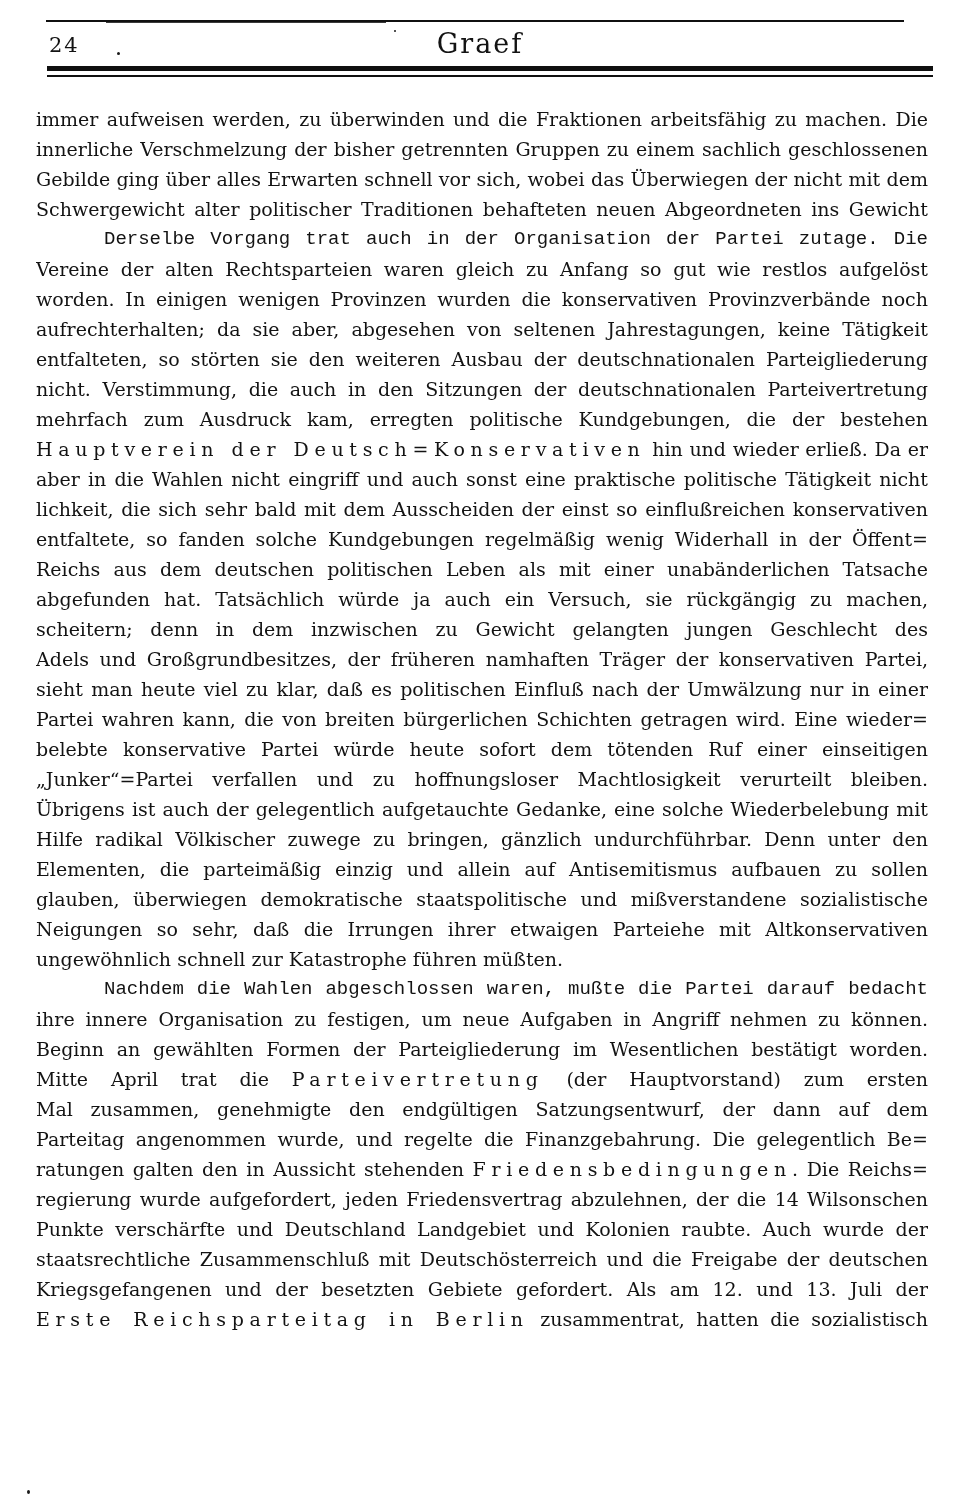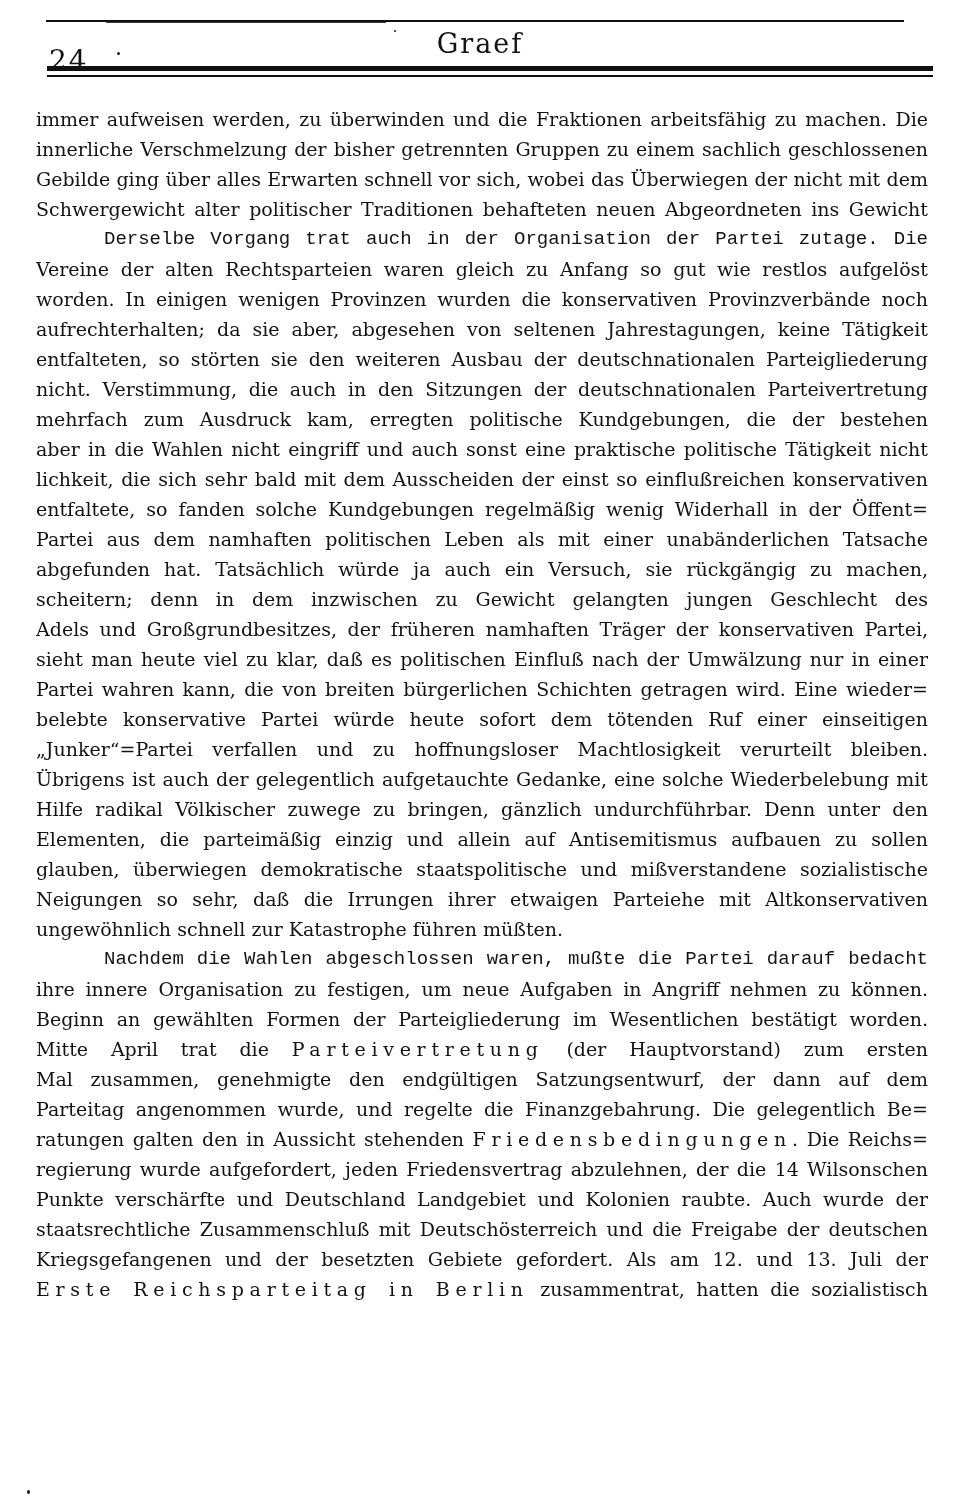--- a/index.html
+++ b/index.html
@@ -10,22 +10,22 @@
     font-family:"DejaVu Serif", serif;
     color:#131313;
     overflow:hidden;
   }
   .rule{position:absolute;background:#101010;}
   #rule-top{left:46px;top:20px;width:858px;height:2px;}
   #rule-top:after{content:"";position:absolute;left:60px;top:2px;width:280px;height:1px;background:#3a3a3a;}
   #rule-thick{left:47px;top:66px;width:886px;height:5px;}
   #rule-thin{left:47px;top:75px;width:886px;height:2px;}
   #page-num{
-    position:absolute;left:49px;top:44px;
-    font-size:28px;letter-spacing:2px;
+    position:absolute;left:49px;top:33px;
+    font-size:21px;letter-spacing:2px;
   }
   #running-head{
     position:absolute;left:0;top:28px;width:100%;
     text-align:center;font-size:27px;font-weight:normal;
     letter-spacing:2px;
   }
   #text-block{
     position:absolute;left:36px;top:104px;width:892px;
   }
   .line{
@@ -59,24 +59,25 @@
       <div class="line"><span>innerliche Verschmelzung der bisher getrennten Gruppen zu einem sachlich geschlossenen</span></div>
       <div class="line"><span>Gebilde ging über alles Erwarten schnell vor sich, wobei das Überwiegen der nicht mit dem</span></div>
       <div class="line para-end"><span>Schwergewicht alter politischer Traditionen behafteten neuen Abgeordneten ins Gewicht fiel.</span></div>
       <div class="line indent"><span>Derselbe Vorgang trat auch in der Organisation der Partei zutage.  Die örtlichen</span></div>
       <div class="line"><span>Vereine der alten Rechtsparteien waren gleich zu Anfang so gut wie restlos aufgelöst</span></div>
       <div class="line"><span>worden.  In einigen wenigen Provinzen wurden die konservativen Provinzverbände noch</span></div>
       <div class="line"><span>aufrechterhalten; da sie aber, abgesehen von seltenen Jahrestagungen, keine Tätigkeit mehr</span></div>
       <div class="line"><span>entfalteten, so störten sie den weiteren Ausbau der deutschnationalen Parteigliederung</span></div>
       <div class="line"><span>nicht.  Verstimmung, die auch in den Sitzungen der deutschnationalen Parteivertretung</span></div>
       <div class="line"><span>mehrfach zum Ausdruck kam, erregten politische Kundgebungen, die der bestehen gebliebene</span></div>
+      <div class="line"><span class="sp">Hauptverein der Deutsch=Konservativen</span><span> hin und wieder erließ.  Da er</span></div>
       <div class="line"><span>aber in die Wahlen nicht eingriff und auch sonst eine praktische politische Tätigkeit nicht</span></div>
       <div class="line"><span>lichkeit, die sich sehr bald mit dem Ausscheiden der einst so einflußreichen konservativen</span></div>
       <div class="line"><span>entfaltete, so fanden solche Kundgebungen regelmäßig wenig Widerhall in der Öffent=</span></div>
-      <div class="line"><span>Partei aus dem namhaften politischen Leben als mit einer unabänderlichen Tatsache</span></div>
+      <div class="line"><span>Reichs aus dem deutschen politischen Leben als mit einer unabänderlichen Tatsache</span></div>
       <div class="line"><span>abgefunden hat.  Tatsächlich würde ja auch ein Versuch, sie rückgängig zu machen,</span></div>
       <div class="line"><span>scheitern; denn in dem inzwischen zu Gewicht gelangten jungen Geschlecht des ostelbischen</span></div>
       <div class="line"><span>Adels und Großgrundbesitzes, der früheren namhaften Träger der konservativen Partei,</span></div>
       <div class="line"><span>sieht man heute viel zu klar, daß es politischen Einfluß nach der Umwälzung nur in einer</span></div>
       <div class="line"><span>Partei wahren kann, die von breiten bürgerlichen Schichten getragen wird.  Eine wieder=</span></div>
       <div class="line"><span>belebte konservative Partei würde heute sofort dem tötenden Ruf einer einseitigen</span></div>
       <div class="line"><span>„Junker“=Partei verfallen und zu hoffnungsloser Machtlosigkeit verurteilt bleiben.</span></div>
       <div class="line"><span>Übrigens ist auch der gelegentlich aufgetauchte Gedanke, eine solche Wiederbelebung mit</span></div>
       <div class="line"><span>Hilfe radikal Völkischer zuwege zu bringen, gänzlich undurchführbar.  Denn unter den</span></div>
       <div class="line"><span>Elementen, die parteimäßig einzig und allein auf Antisemitismus aufbauen zu sollen</span></div>

